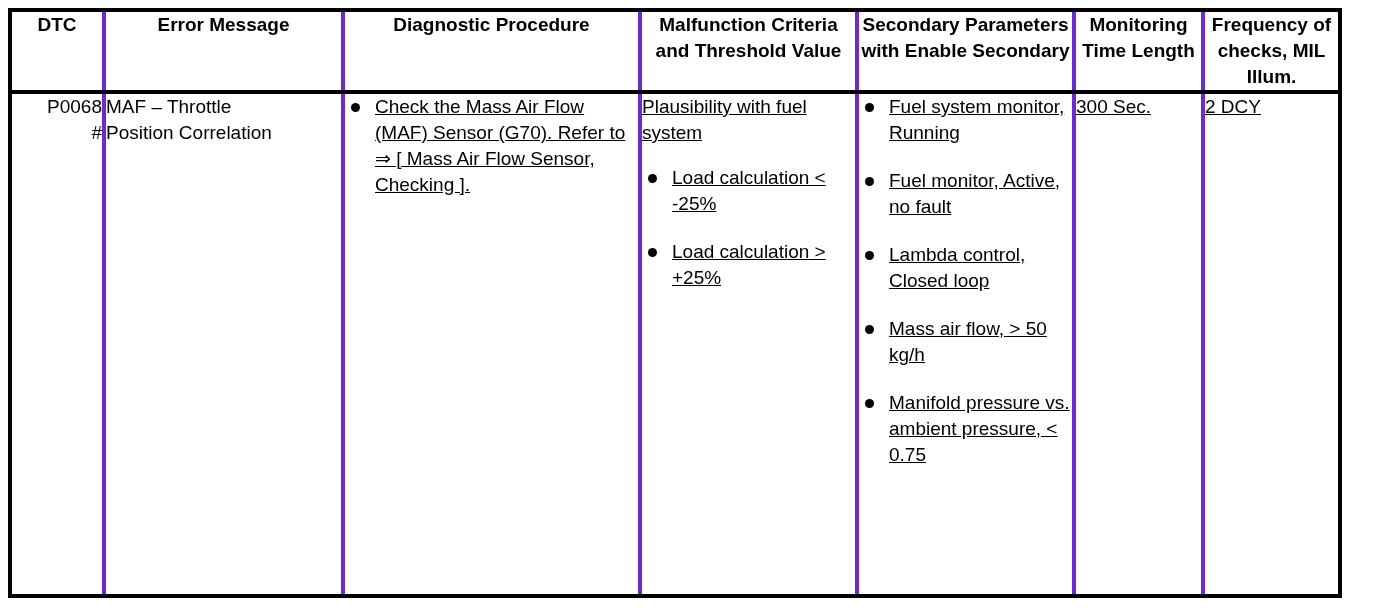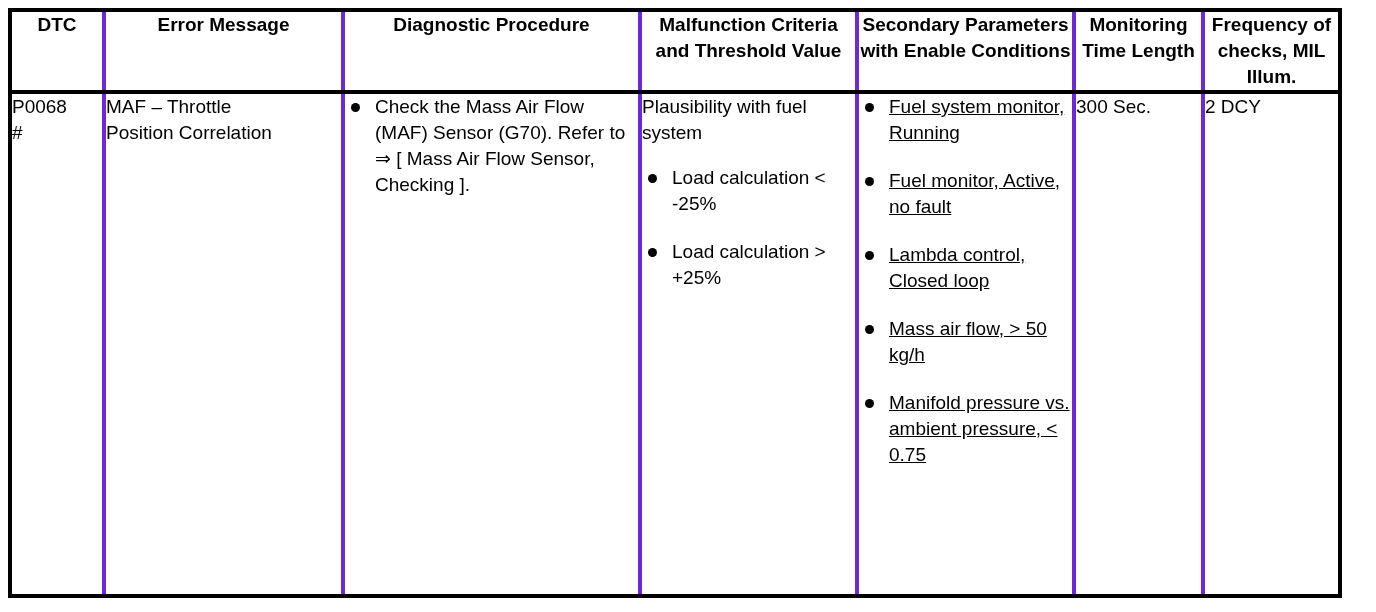--- a/index.html
+++ b/index.html
@@ -56,33 +56,34 @@
   }
 
   
   tbody td {
     font-size: 19px;
     line-height: 26px;
     vertical-align: middle;
   }
 
   .cell-dtc {
-    text-align: left;
+    text-align: right;
     padding: 0 4px;
   }
   .cell-dtc .line { display: block; }
 
   .cell-text {
     padding: 0 6px 0 8px;
     margin-top: 14px;
   }
   .cell-text .line { display: block; }
 
   .cell-plain {
     padding: 0 6px 0 8px;
+    text-decoration: underline;
   }
 
   
   ul.bullets {
     list-style: none;
     margin: 0;
     padding: 0;
   }
   ul.bullets > li {
     position: relative;
@@ -166,21 +167,21 @@
           <span class="line">Diagnostic Procedure</span>
         </th>
         <th>
           <span class="line">Malfunction</span>
           <span class="line">Criteria and</span>
           <span class="line">Threshold Value</span>
         </th>
         <th>
           <span class="line">Secondary</span>
           <span class="line">Parameters with</span>
-          <span class="line">Enable Conditions</span>
+          <span class="line">Enable Secondary</span>
         </th>
         <th>
           <span class="line">Monitoring</span>
           <span class="line">Time</span>
           <span class="line">Length</span>
         </th>
         <th>
           <span class="line">Frequency</span>
           <span class="line">of checks,</span>
           <span class="line">MIL Illum.</span>

